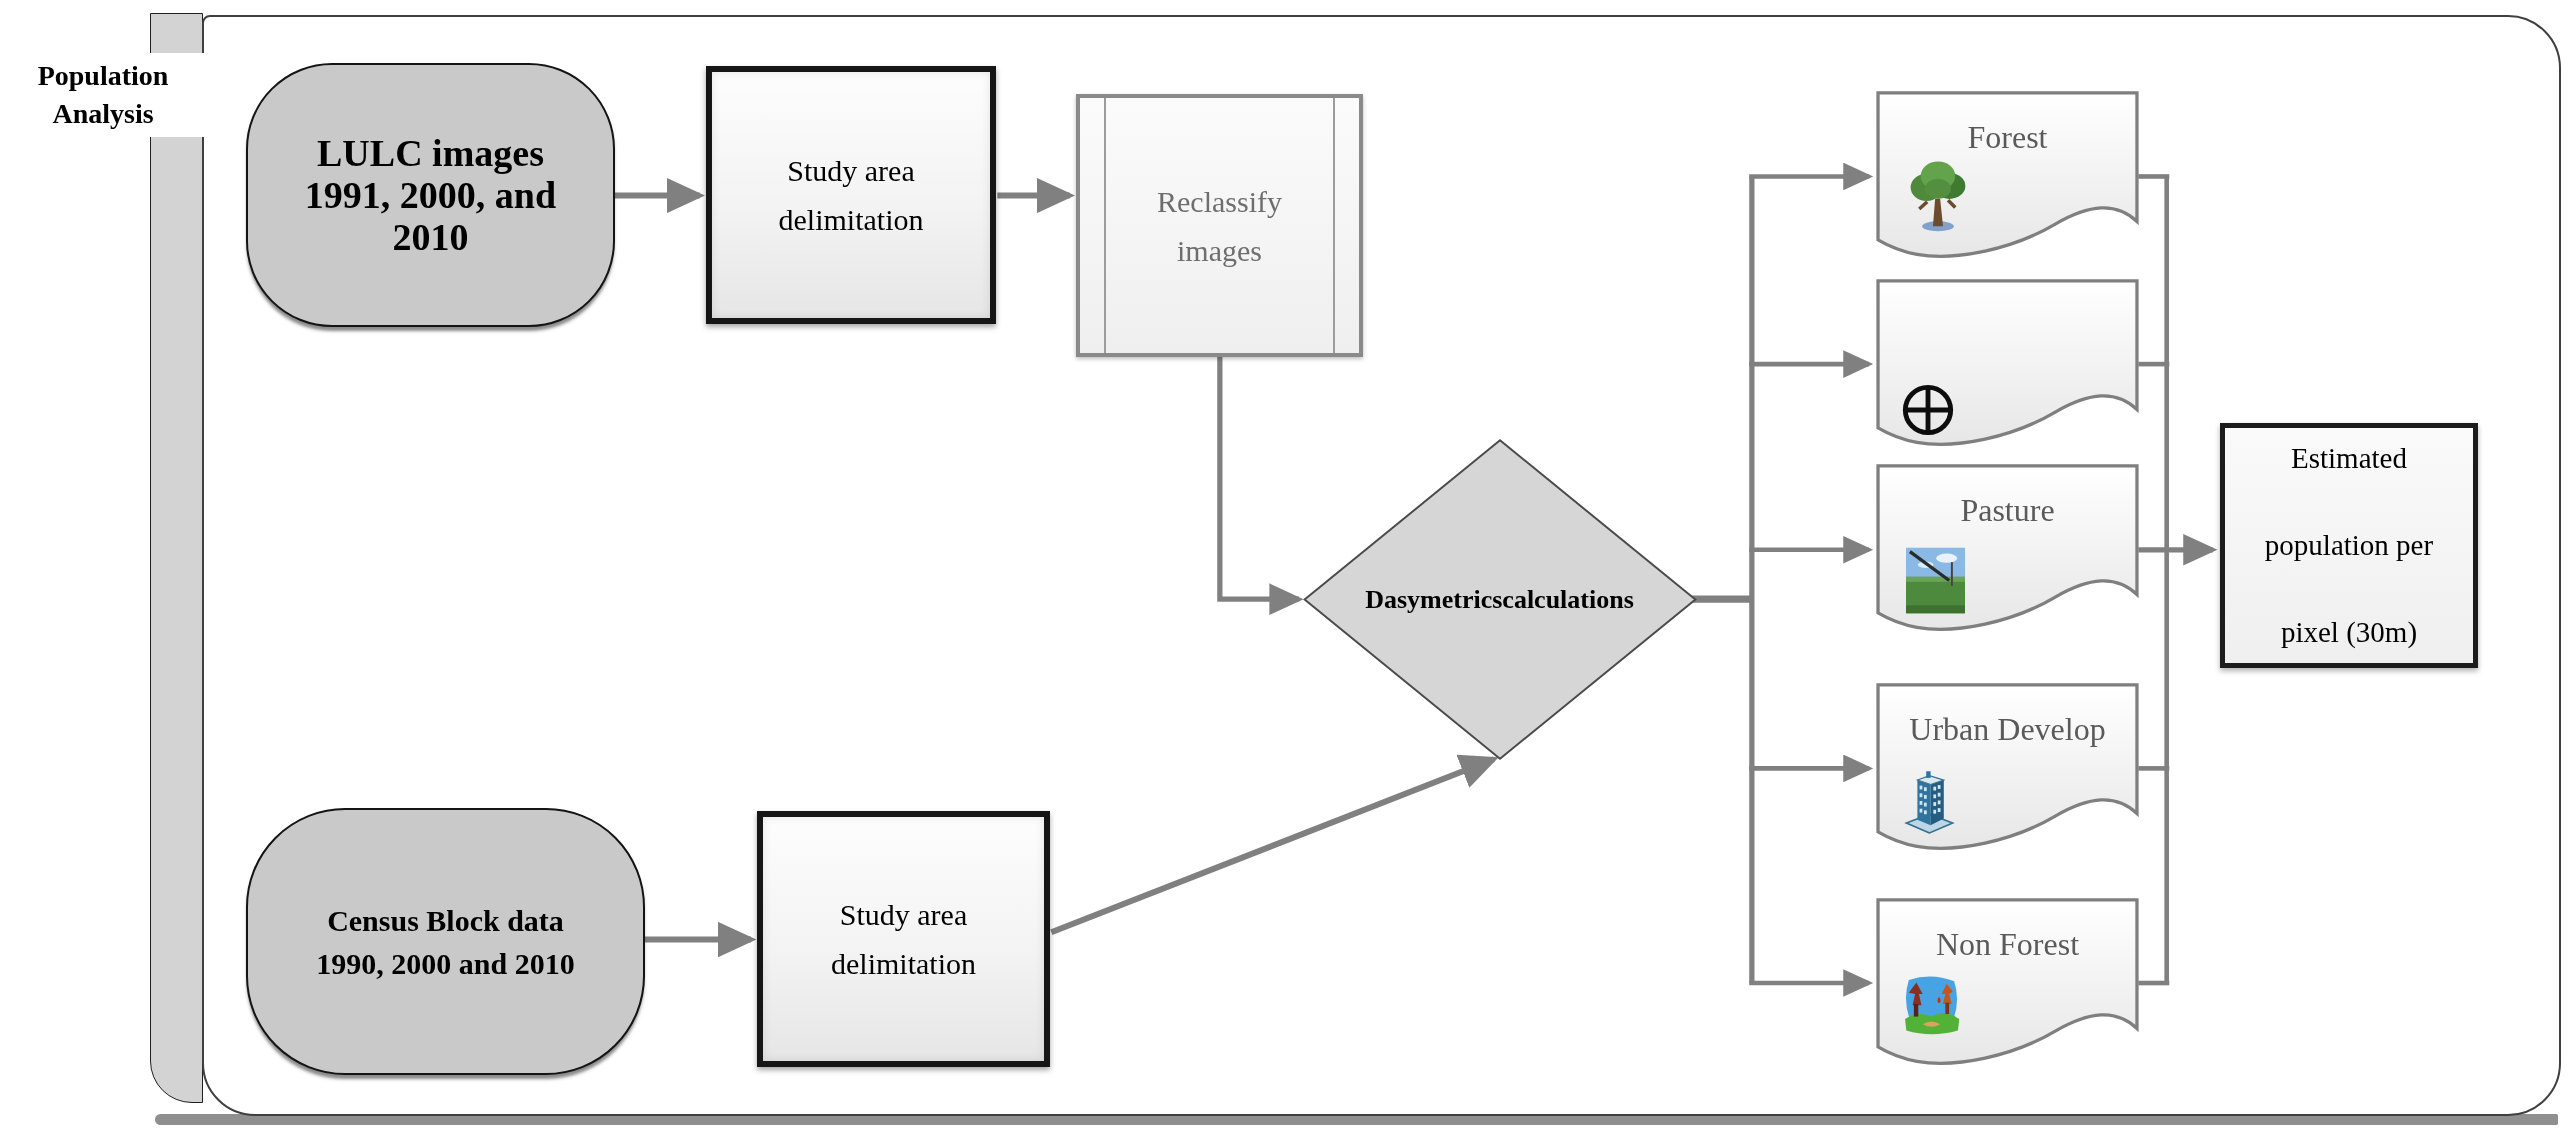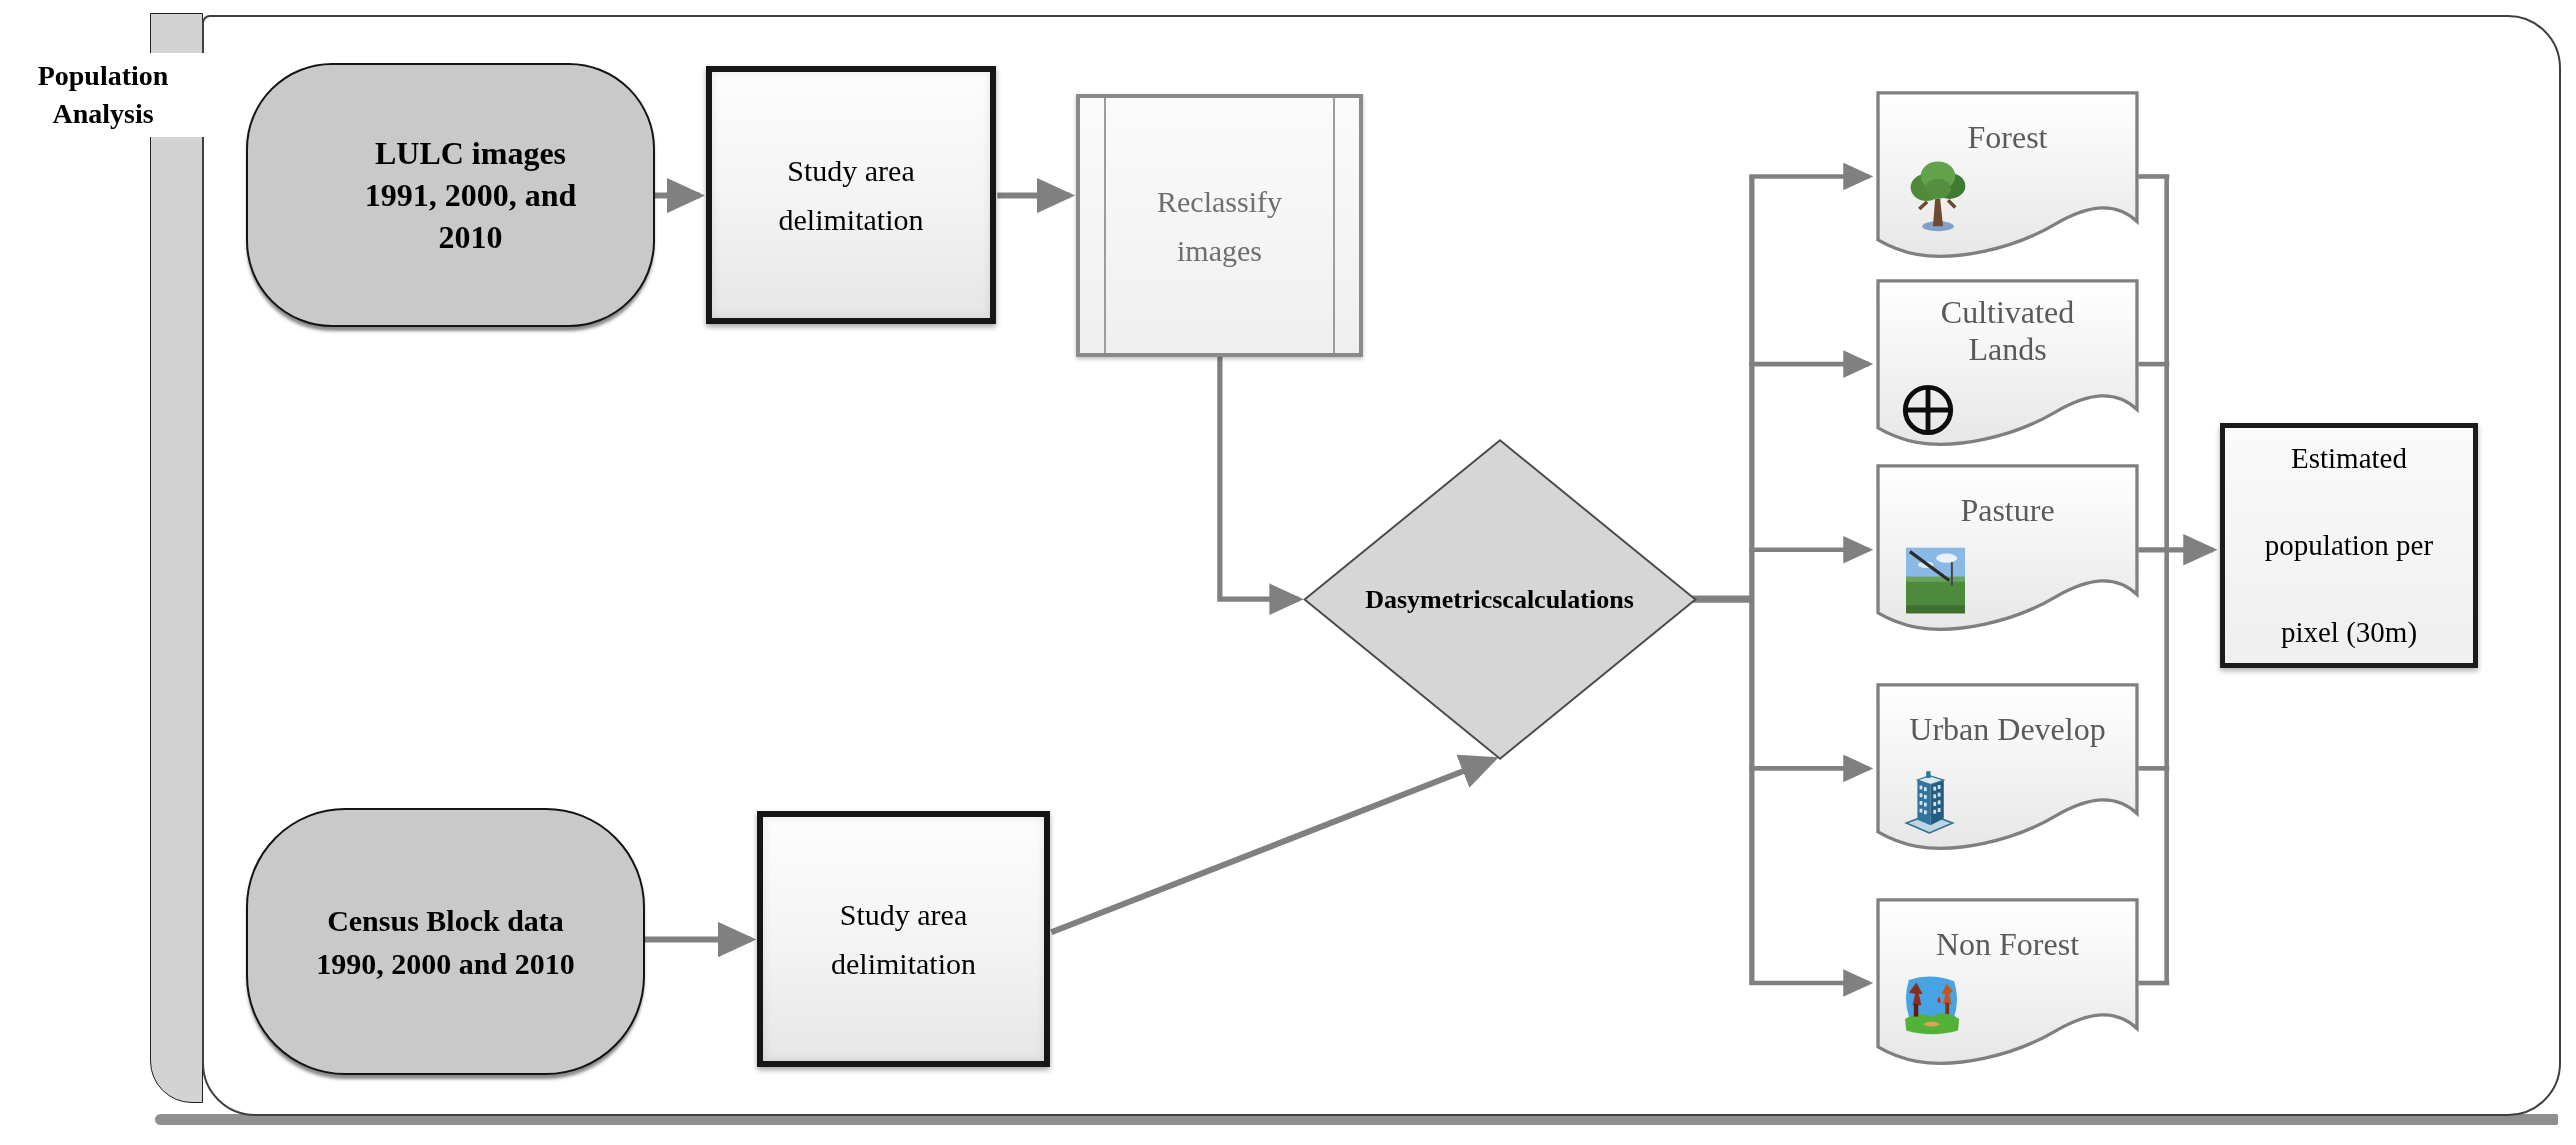--- a/index.html
+++ b/index.html
@@ -63,21 +63,21 @@
   .predef .inner-line{
     position:absolute;top:0;bottom:0;width:2px;background:#9c9c9c;
   }
   .estbox{
     background:linear-gradient(180deg,#fafafa,#efefef);
     border:5.3px solid #1c1c1c;
     box-shadow:0 2.6px 5.3px rgba(0,0,0,.3);
     color:#000;
     gap:46px;
   }
-  .lulc-text{font-size:32px;line-height:42px;padding-left:40px;}
+  .lulc-text{font-size:38px;line-height:42px;}
   .proc-text{font-size:30px;line-height:49px;text-align:center;}
   .census-text{font-size:30px;line-height:43px;}
   .est-text{font-size:29px;line-height:41px;}
 
   .diamond-wrap{left:1301px;top:437px;width:398px;height:325px;z-index:3;}
   .diamond-label{
     left:1307px;top:443px;width:385px;height:312px;z-index:4;
     display:flex;flex-direction:row;justify-content:center;align-items:center;
     font-weight:bold;font-size:26px;line-height:37px;color:#000;text-align:center;
   }
@@ -199,24 +199,20 @@
 <div class="abs doc" style="left:1876px;top:279px;">
   <svg class="shape" width="263" height="170" viewBox="0 0 399 258">
     <defs>
         <linearGradient id="docg2" x1="0" y1="0" x2="0" y2="1">
       <stop offset="0" stop-color="#ffffff"></stop>
           <stop offset="1" stop-color="#e7e7e7"></stop>
         </linearGradient>
       </defs>
     <path d="M3,3 H396 V198 C364,168 324,172 272,202 C208,240 122,258 62,248 C40,244 20,236 3,226 Z" fill="url(#docg2)" stroke="#7f7f7f" stroke-width="5"></path>
   </svg>
-  <div class="label" style="top:14.5px;line-height:37px;">
-    <div>Cultivated</div>
-    <div>Lands</div>
-  </div>
   <svg class="icon" style="left:25px;top:104px;" width="54" height="54" viewBox="0 0 100 100">
     <circle cx="50" cy="50" r="42" fill="none" stroke="#0d0d0d" stroke-width="9"></circle>
     <line x1="50" y1="6" x2="50" y2="94" stroke="#0d0d0d" stroke-width="9"></line>
     <line x1="6" y1="50" x2="94" y2="50" stroke="#0d0d0d" stroke-width="9"></line>
   </svg>
 </div>
 
 <div class="abs doc" style="left:1876px;top:464px;">
   <svg class="shape" width="263" height="170" viewBox="0 0 399 258">
     <defs>

